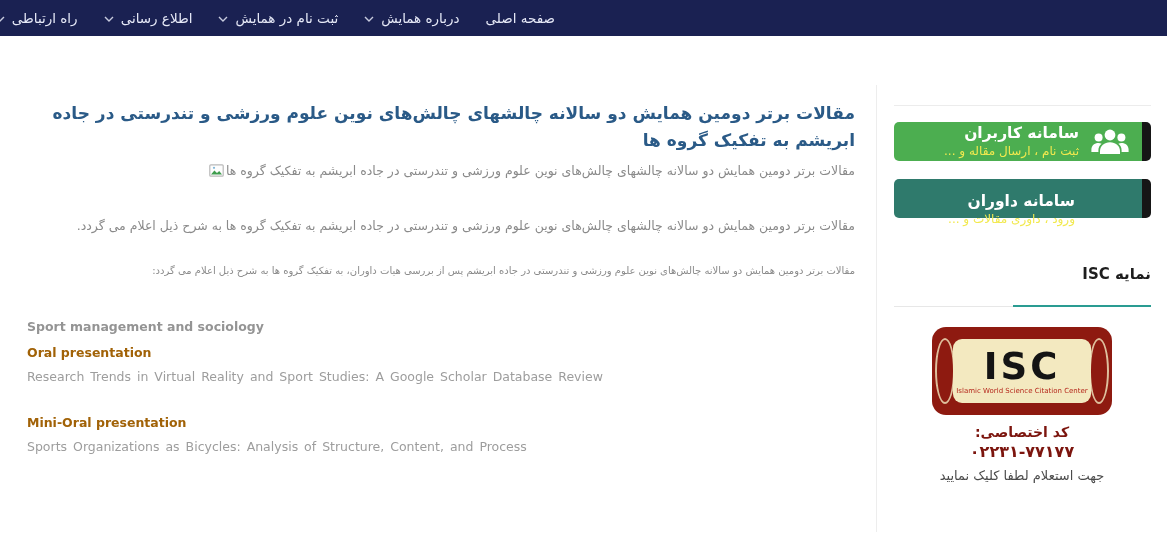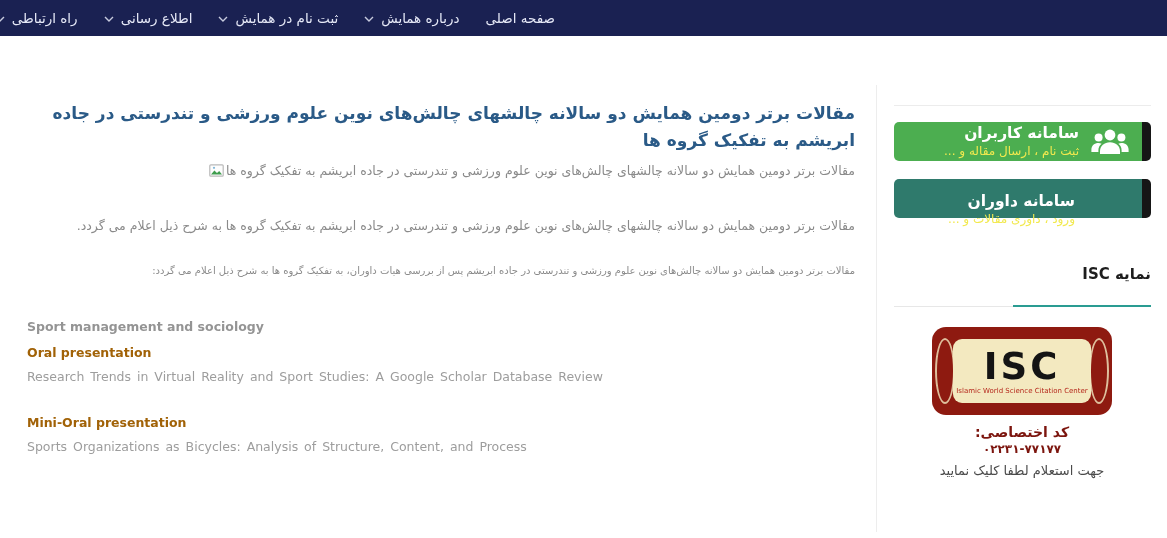--- a/index.html
+++ b/index.html
@@ -58,21 +58,21 @@
   .isc-logo{position:relative; width:180px; height:88px; margin:0 auto; background:var(--isc-red);
             border-radius:14px; display:flex; align-items:center; justify-content:center; overflow:hidden; cursor:pointer;}
   .isc-logo .wing{position:absolute; top:11px; width:20px; height:66px; border:2px solid rgba(243,233,192,.8);
                   border-radius:50%;}
   .isc-logo .wing.l{left:3px;} .isc-logo .wing.r{right:3px;}
   .isc-inner{width:138px; height:64px; background:var(--isc-cream); border-radius:9px;
              display:flex; flex-direction:column; align-items:center; justify-content:center;}
   .isc-inner .big{font-size:37px; font-weight:bold; letter-spacing:3px; color:#141414; line-height:1; direction:ltr;}
   .isc-inner .small{font-size:7px; color:#b5281c; white-space:nowrap; margin-top:2px; direction:ltr;}
   .isc-code-label{margin-top:9px; color:var(--isc-text-red); font-weight:bold; font-size:14px;}
-  .isc-code-value{margin-top:2px; text-align:center; color:var(--isc-text-red); font-weight:bold; font-size:12px; letter-spacing:1px;}
+  .isc-code-value{margin-top:2px; text-align:center; color:var(--isc-text-red); font-weight:bold; font-size:16px; letter-spacing:1px;}
   .isc-link{display:block; margin-top:7px; text-align:center; color:#4a4a4a; font-size:13px; text-decoration:none; cursor:pointer;}
 </style>
 </head>
 <body>
 
 <div class="page">
 
   <header class="topnav">
     <nav class="items">
       <a class="nav-item">

